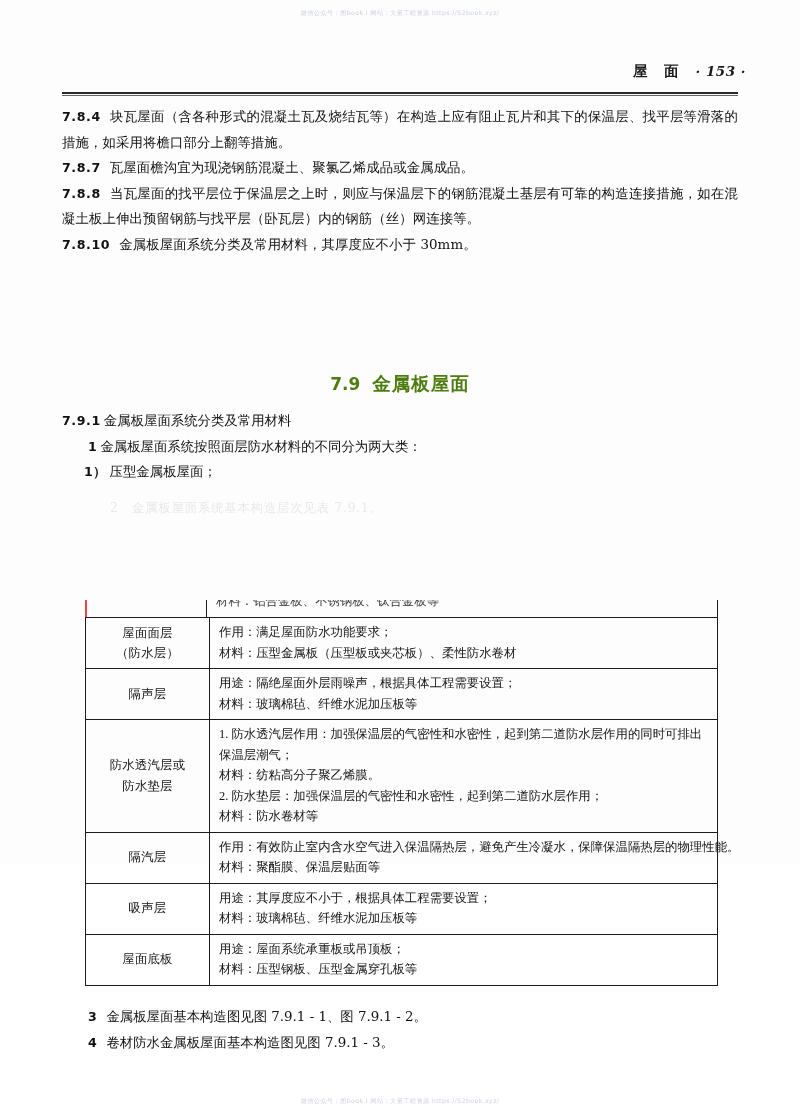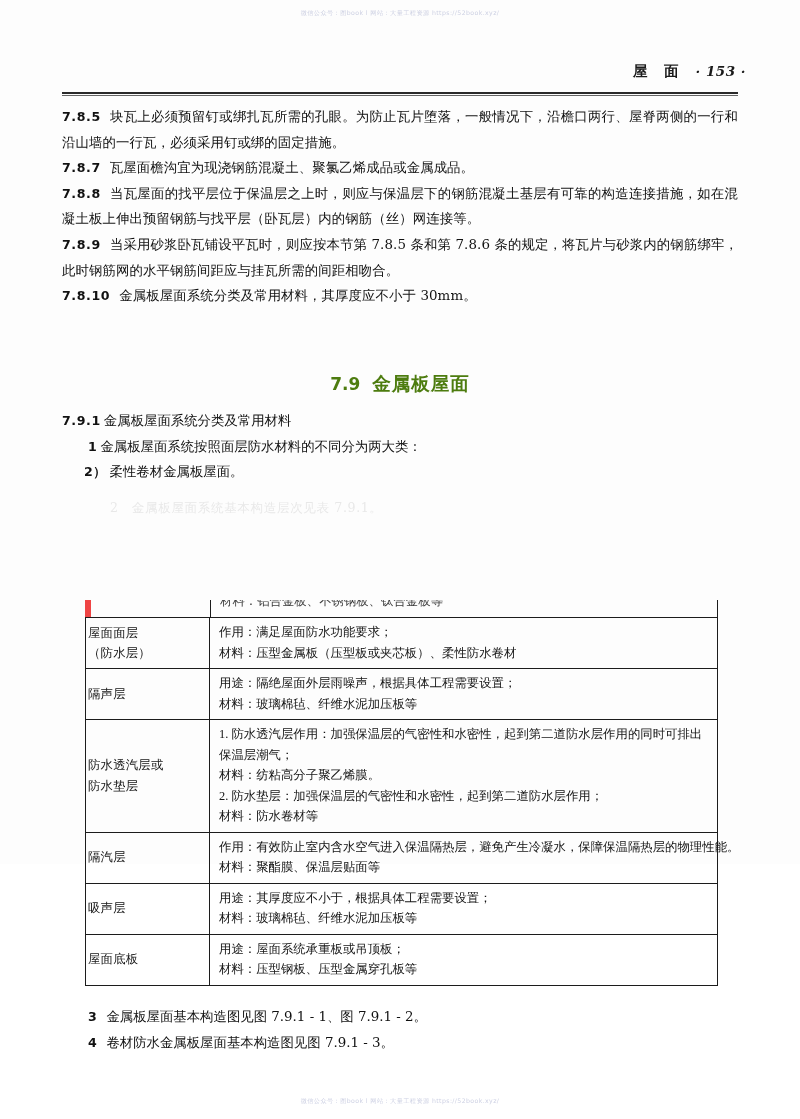--- a/index.html
+++ b/index.html
@@ -166,20 +166,21 @@
     color: #141414;
   }
   table.layers td {
     border: 1px solid #1c1c1c;
     padding: 4px 7px 5px 7px;
     vertical-align: middle;
     line-height: 20.5px;
   }
   table.layers td.lbl {
     width: 119px;
+    text-align: center;
     padding: 4px 2px;
     letter-spacing: .2px;
     margin-top: 12px;
   }
   table.layers td.val {
     text-align: left;
     padding-left: 9px;
     font-family: Liberation Serif, serif;
   }
   table.layers td.val .ln { display: block; white-space: nowrap; }
@@ -193,21 +194,21 @@
     width: 633px;
     height: 18px;
     overflow: hidden;
   }
   .tbl-clip .clip-inner {
     position: absolute;
     left: 0;
     top: -8px;
     width: 633px;
     height: 26px;
-    border-left: 6px solid #ef4444;
+    border-left: 2px solid #ef4444;
     border-right: 1px solid #1c1c1c;
     box-sizing: border-box;
   }
   .tbl-clip .clip-div {
     position: absolute;
     left: 119px;
     top: 0;
     width: 1px;
     height: 26px;
     background: #1c1c1c;
@@ -251,35 +252,34 @@
 
   <div class="watermark top">微信公众号：图book l  网站：大量工程资源 https://52book.xyz/</div>
 
   <div class="runhead">
     <span>屋　面</span><span class="gap"></span><span class="pg">· 153 ·</span>
   </div>
 
   <div class="rule-double"></div>
 
   <div class="body-block">
-    <p class="para"><span class="num">7.8.5</span><span>块瓦上必须预留钉或绑扎瓦所需的孔眼。为防止瓦片堕落，一般情况下，沿檐口两行、屋脊两侧的一行和沿山墙的一行瓦，必须采用钉或绑的固定措施。</span></p>
+    <p class="para"><span class="num">7.8.4</span><span>块瓦屋面（含各种形式的混凝土瓦及烧结瓦等）在构造上应有阻止瓦片和其下的保温层、找平层等滑落的措施，如采用将檐口部分上翻等措施。</span></p>
     <p class="para"><span class="num">7.8.7</span><span>瓦屋面檐沟宜为现浇钢筋混凝土、聚氯乙烯成品或金属成品。</span></p>
     <p class="para"><span class="num">7.8.8</span><span>当瓦屋面的找平层位于保温层之上时，则应与保温层下的钢筋混凝土基层有可靠的构造连接措施，如在混凝土板上伸出预留钢筋与找平层（卧瓦层）内的钢筋（丝）网连接等。</span></p>
-    <p class="para"><span class="num">7.8.9</span><span>当采用砂浆卧瓦铺设平瓦时，则应按本节第 7.8.5 条和第 7.8.6 条的规定，将瓦片与砂浆内的钢筋绑牢，此时钢筋网的水平钢筋间距应与挂瓦所需的间距相吻合。</span></p>
     <p class="para"><span class="num">7.8.10</span><span>金属板屋面系统分类及常用材料，其厚度应不小于 30mm。</span></p>
   </div>
 
   <div class="sec-head">
     <span class="sec-no">7.9</span><span>金属板屋面</span>
   </div>
 
   <div class="sub-block">
     <div class="sub-line"><span class="num">7.9.1</span><span>金属板屋面系统分类及常用材料</span></div>
     <div class="sub-line lvl2"><span class="num">1</span><span>金属板屋面系统按照面层防水材料的不同分为两大类：</span></div>
-    <div class="sub-line lvl3"><span class="num">2）</span><span>柔性卷材金属板屋面。</span></div>
+    <div class="sub-line lvl3"><span class="num">1）</span><span>压型金属板屋面；</span></div>
   </div>
 
   <div class="ghost-line">2　金属板屋面系统基本构造层次见表 7.9.1。</div>
 
   <div class="tbl-clip">
     <div class="clip-inner">
       <div class="clip-div"></div>
       <div class="clip-text">材料：铝合金板、不锈钢板、钛合金板等</div>
     </div>
   </div>

